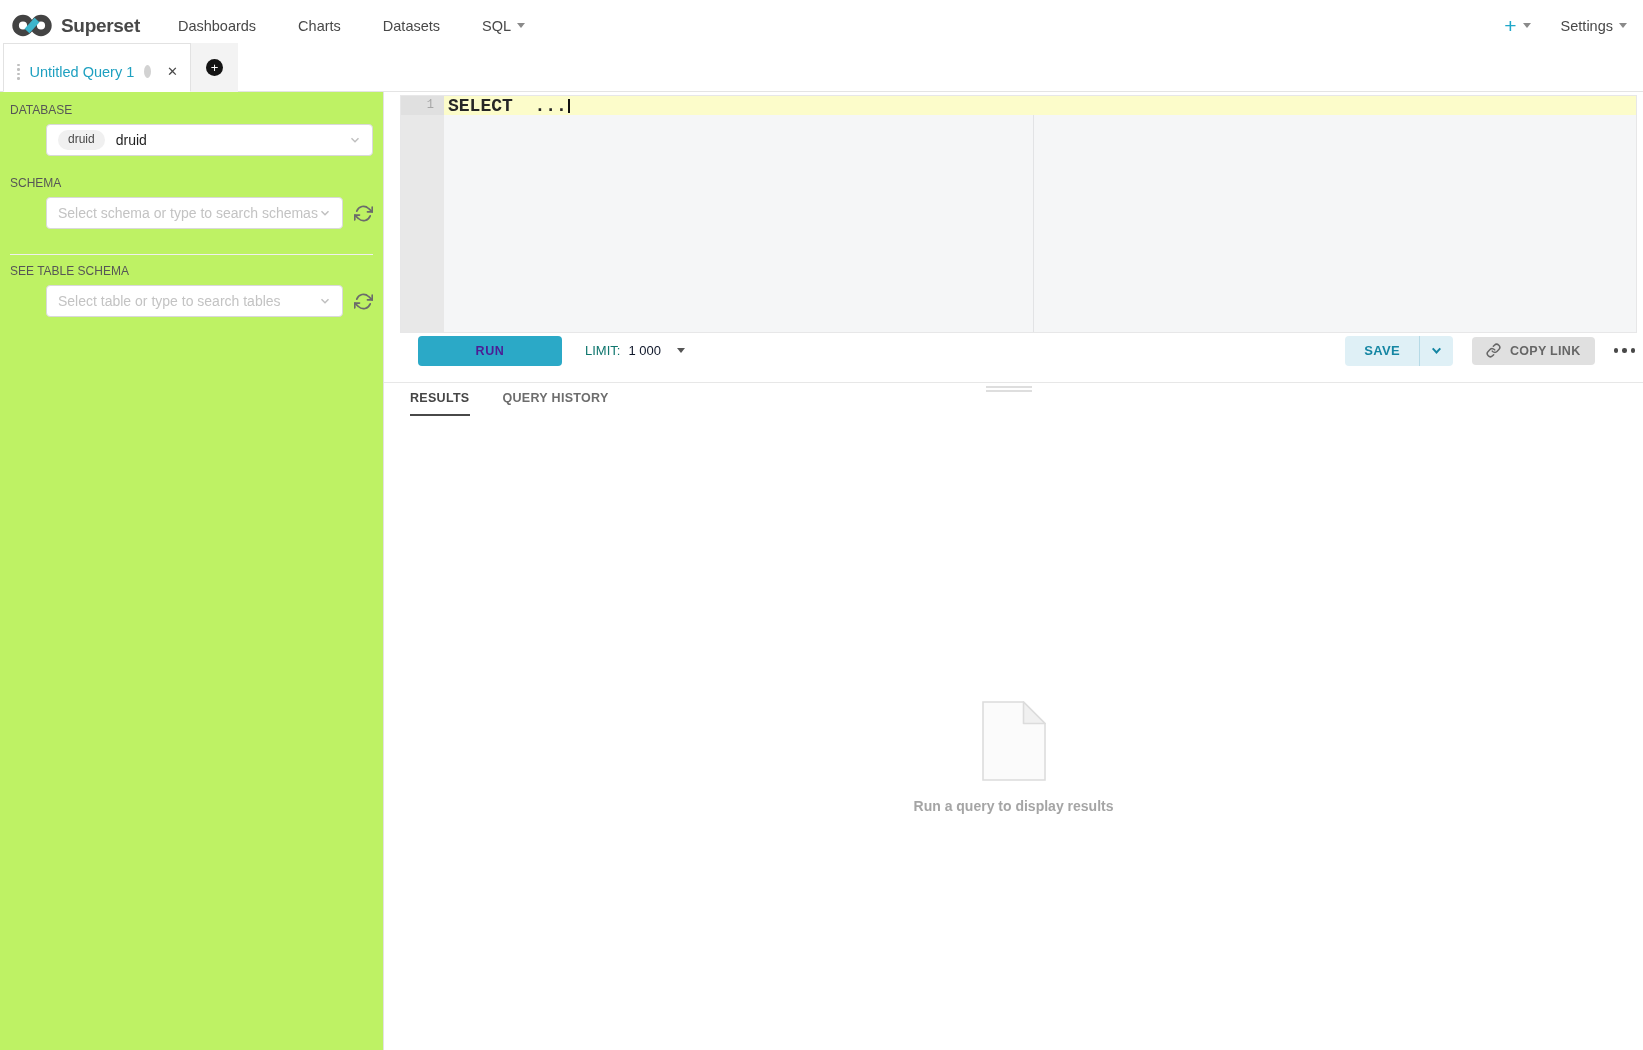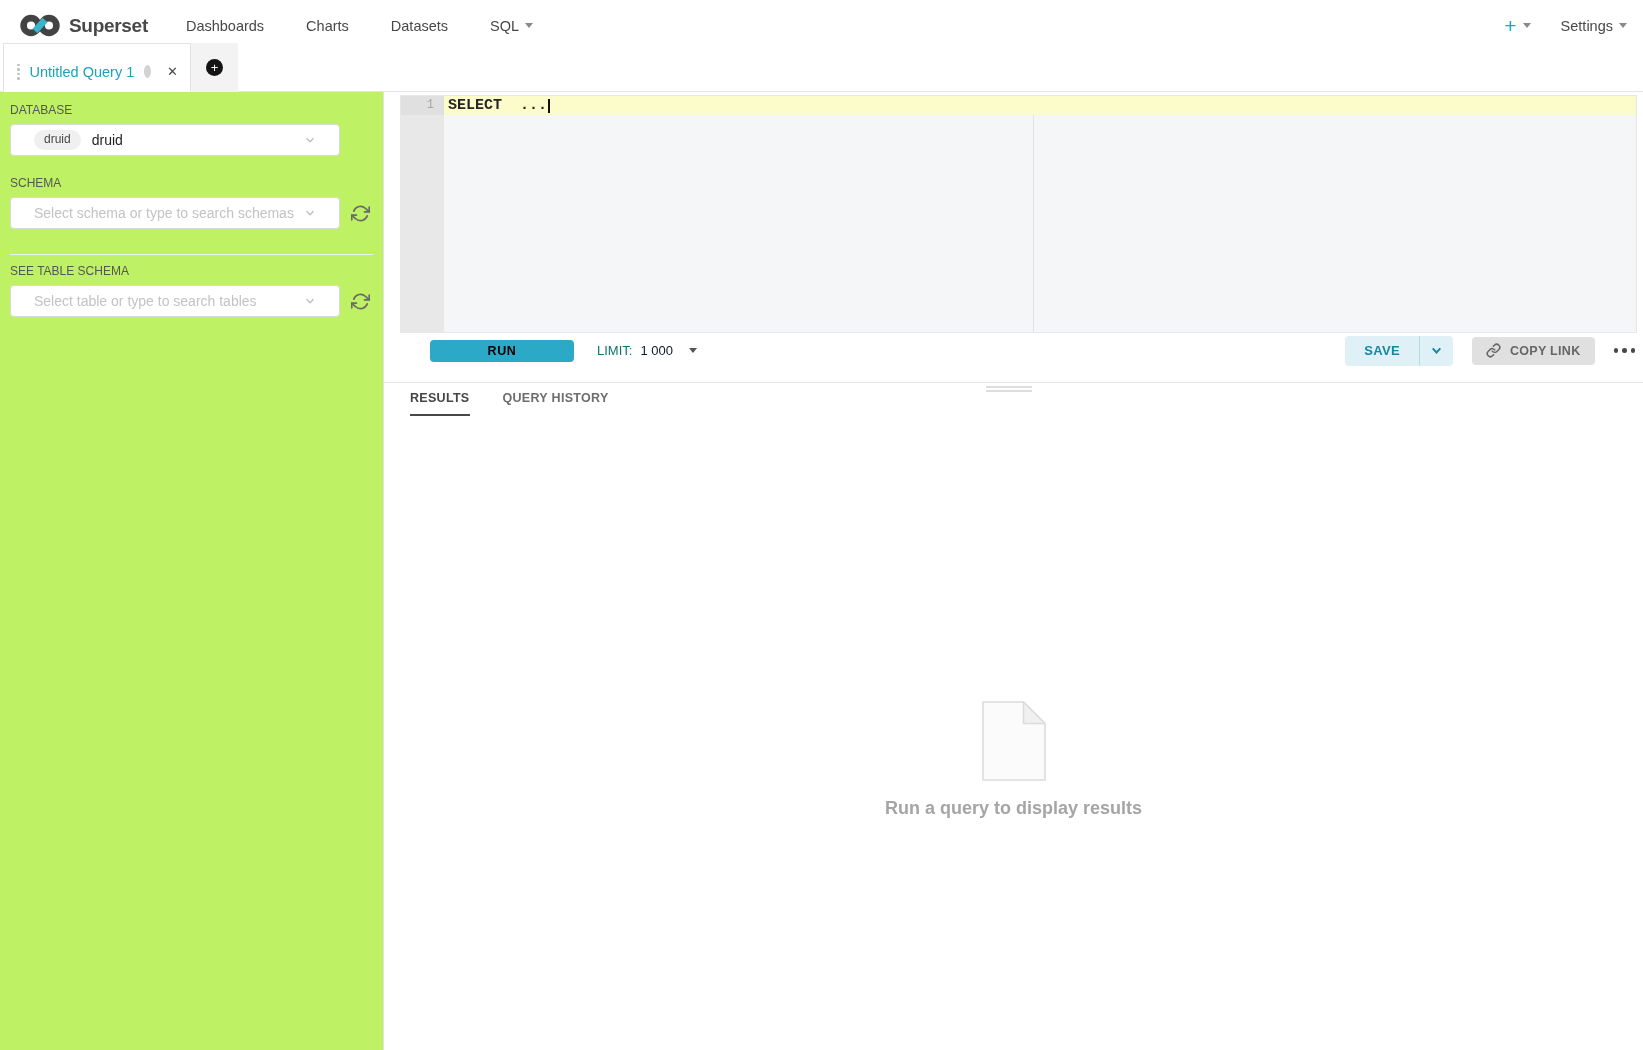--- a/index.html
+++ b/index.html
@@ -1,21 +1,21 @@
 <!DOCTYPE html>
 <html><head>
 <meta charset="utf-8">
 <style>
   * { margin:0; padding:0; box-sizing:border-box; }
   html,body { width:1643px; height:1050px; background:#fff; overflow:hidden;
               font-family:"Liberation Sans","DejaVu Sans",sans-serif; }
   .stage { position:relative; width:1643px; height:1050px; background:#fff; }
 
   
-  .navbar { position:absolute; top:0; left:8px; right:0; height:52px; background:#fff;
+  .navbar { position:absolute; top:0; left:0; right:0; height:52px; background:#fff;
             border-bottom:1px solid #ececec; display:flex; align-items:center; padding:0 10px; }
   .brand { display:flex; align-items:center; gap:7px; }
   .brand-text { font-size:19px; font-weight:700; color:#484848; letter-spacing:-0.3px; }
   .nav-links { display:flex; gap:42px; margin-left:38px; }
   .nav-link { font-size:14.5px; color:#484848; cursor:pointer; display:flex; align-items:center; gap:6px; }
   .nav-right { margin-left:auto; display:flex; align-items:center; gap:30px; padding-right:6px; }
   .plus-glyph { color:#20A7C9; font-size:21px; font-weight:400; line-height:1; }
   .caret { width:0; height:0; border-left:4px solid transparent; border-right:4px solid transparent;
            border-top:5px solid #8a8a8a; display:inline-block; }
   .nav-item-with-caret { display:flex; align-items:center; gap:6px; font-size:14.5px; color:#484848; cursor:pointer; }
@@ -35,45 +35,45 @@
   .new-tab-btn { width:17px; height:17px; border-radius:50%; background:#141414; color:#fff;
                  display:flex; align-items:center; justify-content:center; font-size:13px; line-height:1;
                  font-weight:400; cursor:pointer; padding-bottom:1px; }
 
   
   .sidebar { position:absolute; top:92px; left:0; width:384px; bottom:0; background:#bef264;
              border-right:1px solid #e2e2e2; padding:11px 10px 0 10px; }
   .field-label { font-size:12px; color:#565656; margin-bottom:7px; }
   .field-row { display:flex; align-items:center; gap:11px; }
   .select { height:32px; width:330px; border:1px solid #d9d9d9; border-radius:4px; background:#fff;
-            display:flex; align-items:center; padding:0 23px; cursor:pointer; }
+            display:flex; align-items:center; padding:0 11px; cursor:pointer;margin-left:36px; }
   .pill { background:#f0f0f0; border-radius:10px; padding:2px 10px; font-size:12px; color:#484848;
           margin-right:11px; line-height:1.3; }
   .select-value { font-size:14px; color:#1f1f1f; }
   .placeholder { font-size:14px; color:#c3c3c3; white-space:nowrap; overflow:hidden; }
   .sel-chevron { margin-left:auto; display:flex; }
   .sec-gap { height:20px; }
   .side-divider { height:1px; background:#efefef; margin:25px 0 9px 0; }
 
   
   .editor { position:absolute; top:95px; left:400px; right:6px; height:238px; background:#f5f6f7;
             border:1px solid #e7e7e8; font-family:"Liberation Mono","DejaVu Sans Mono",monospace; }
   .gutter { position:absolute; left:0; top:0; bottom:0; width:43px; background:#e8e8e8; z-index:1; }
   .gutter-cell { height:19px; background:#e0e0e0; color:#a6a6a6; font-size:12px; text-align:right;
                  padding-right:10px; line-height:19px; }
   .print-margin { position:absolute; left:632px; top:0; bottom:0; width:1px; background:#e2e3e5; }
   .active-line { position:absolute; left:43px; right:0; top:0; height:19px; background:#FCFCCA;
                  display:flex; align-items:center; padding-left:4px; z-index:2; }
-  .sql-text { font-size:15px; font-weight:700; color:#262626; white-space:pre; }
+  .sql-text { font-size:18px; font-weight:700; color:#262626; white-space:pre; }
   .cursor { width:2px; height:14px; background:#101010; margin-left:1px; }
 
   
   .toolbar { position:absolute; top:334px; left:400px; right:6px; height:33px; display:flex; align-items:center; }
-  .run-btn { width:144px; height:22px; margin-left:30px; background:#2BA9C7; border:none; border-radius:4px;
-             color:#000000; font-weight:700; font-size:12.5px; letter-spacing:0.6px; cursor:pointer;
+  .run-btn { width:144px; height:30px; margin-left:18px; background:#2BA9C7; border:none; border-radius:4px;
+             color:#4c1d95; font-weight:700; font-size:12.5px; letter-spacing:0.6px; cursor:pointer;
              font-family:inherit; }
   .limit-group { display:flex; align-items:center; margin-left:23px; gap:8px; cursor:pointer; }
   .limit-label { font-size:13px; color:#0f766e; }
   .limit-value { font-size:13px; color:#0f172a; }
   .limit-caret { width:0; height:0; border-left:4px solid transparent; border-right:4px solid transparent;
                  border-top:5px solid #555; margin-left:8px; }
   .tb-spacer { flex:1; }
   .save-split { display:flex; height:30px; background:#DFF0F6; border-radius:4px; overflow:hidden; cursor:pointer; }
   .save-main { padding:0 19px; display:flex; align-items:center; color:#1586A3; font-weight:700; font-size:13px; letter-spacing:0.3px; }
   .save-sep { width:1px; background:#b6dae6; }
@@ -88,21 +88,21 @@
   .south-divider { position:absolute; top:382px; left:384px; right:0; height:1px; background:#e7e7e7; }
   .grip { position:absolute; top:386px; left:986px; width:46px; cursor:row-resize; }
   .grip i { display:block; height:2px; background:#dedede; margin-bottom:2px; }
   .result-tabs { position:absolute; top:391px; left:410px; display:flex; gap:33px; }
   .rtab { font-size:12.5px; font-weight:700; letter-spacing:0.3px; padding-bottom:9px; cursor:pointer; }
   .rtab.active { color:#454545; border-bottom:2px solid #484848; }
   .rtab.inactive { color:#6d6d6d; }
 
   .empty-state { position:absolute; top:701px; left:384px; right:0; display:flex;
                  flex-direction:column; align-items:center; }
-  .empty-text { margin-top:17px; font-size:18px; font-weight:700; color:#a5a5a5; }
+  .empty-text { margin-top:17px; font-size:14px; font-weight:700; color:#a5a5a5; }
 </style>
 </head>
 <body>
 
 <div class="stage">
 
   <div class="navbar">
     <div class="brand">
       <span style="display:flex;">
         <svg width="44" height="27" viewBox="0 0 44 27">

